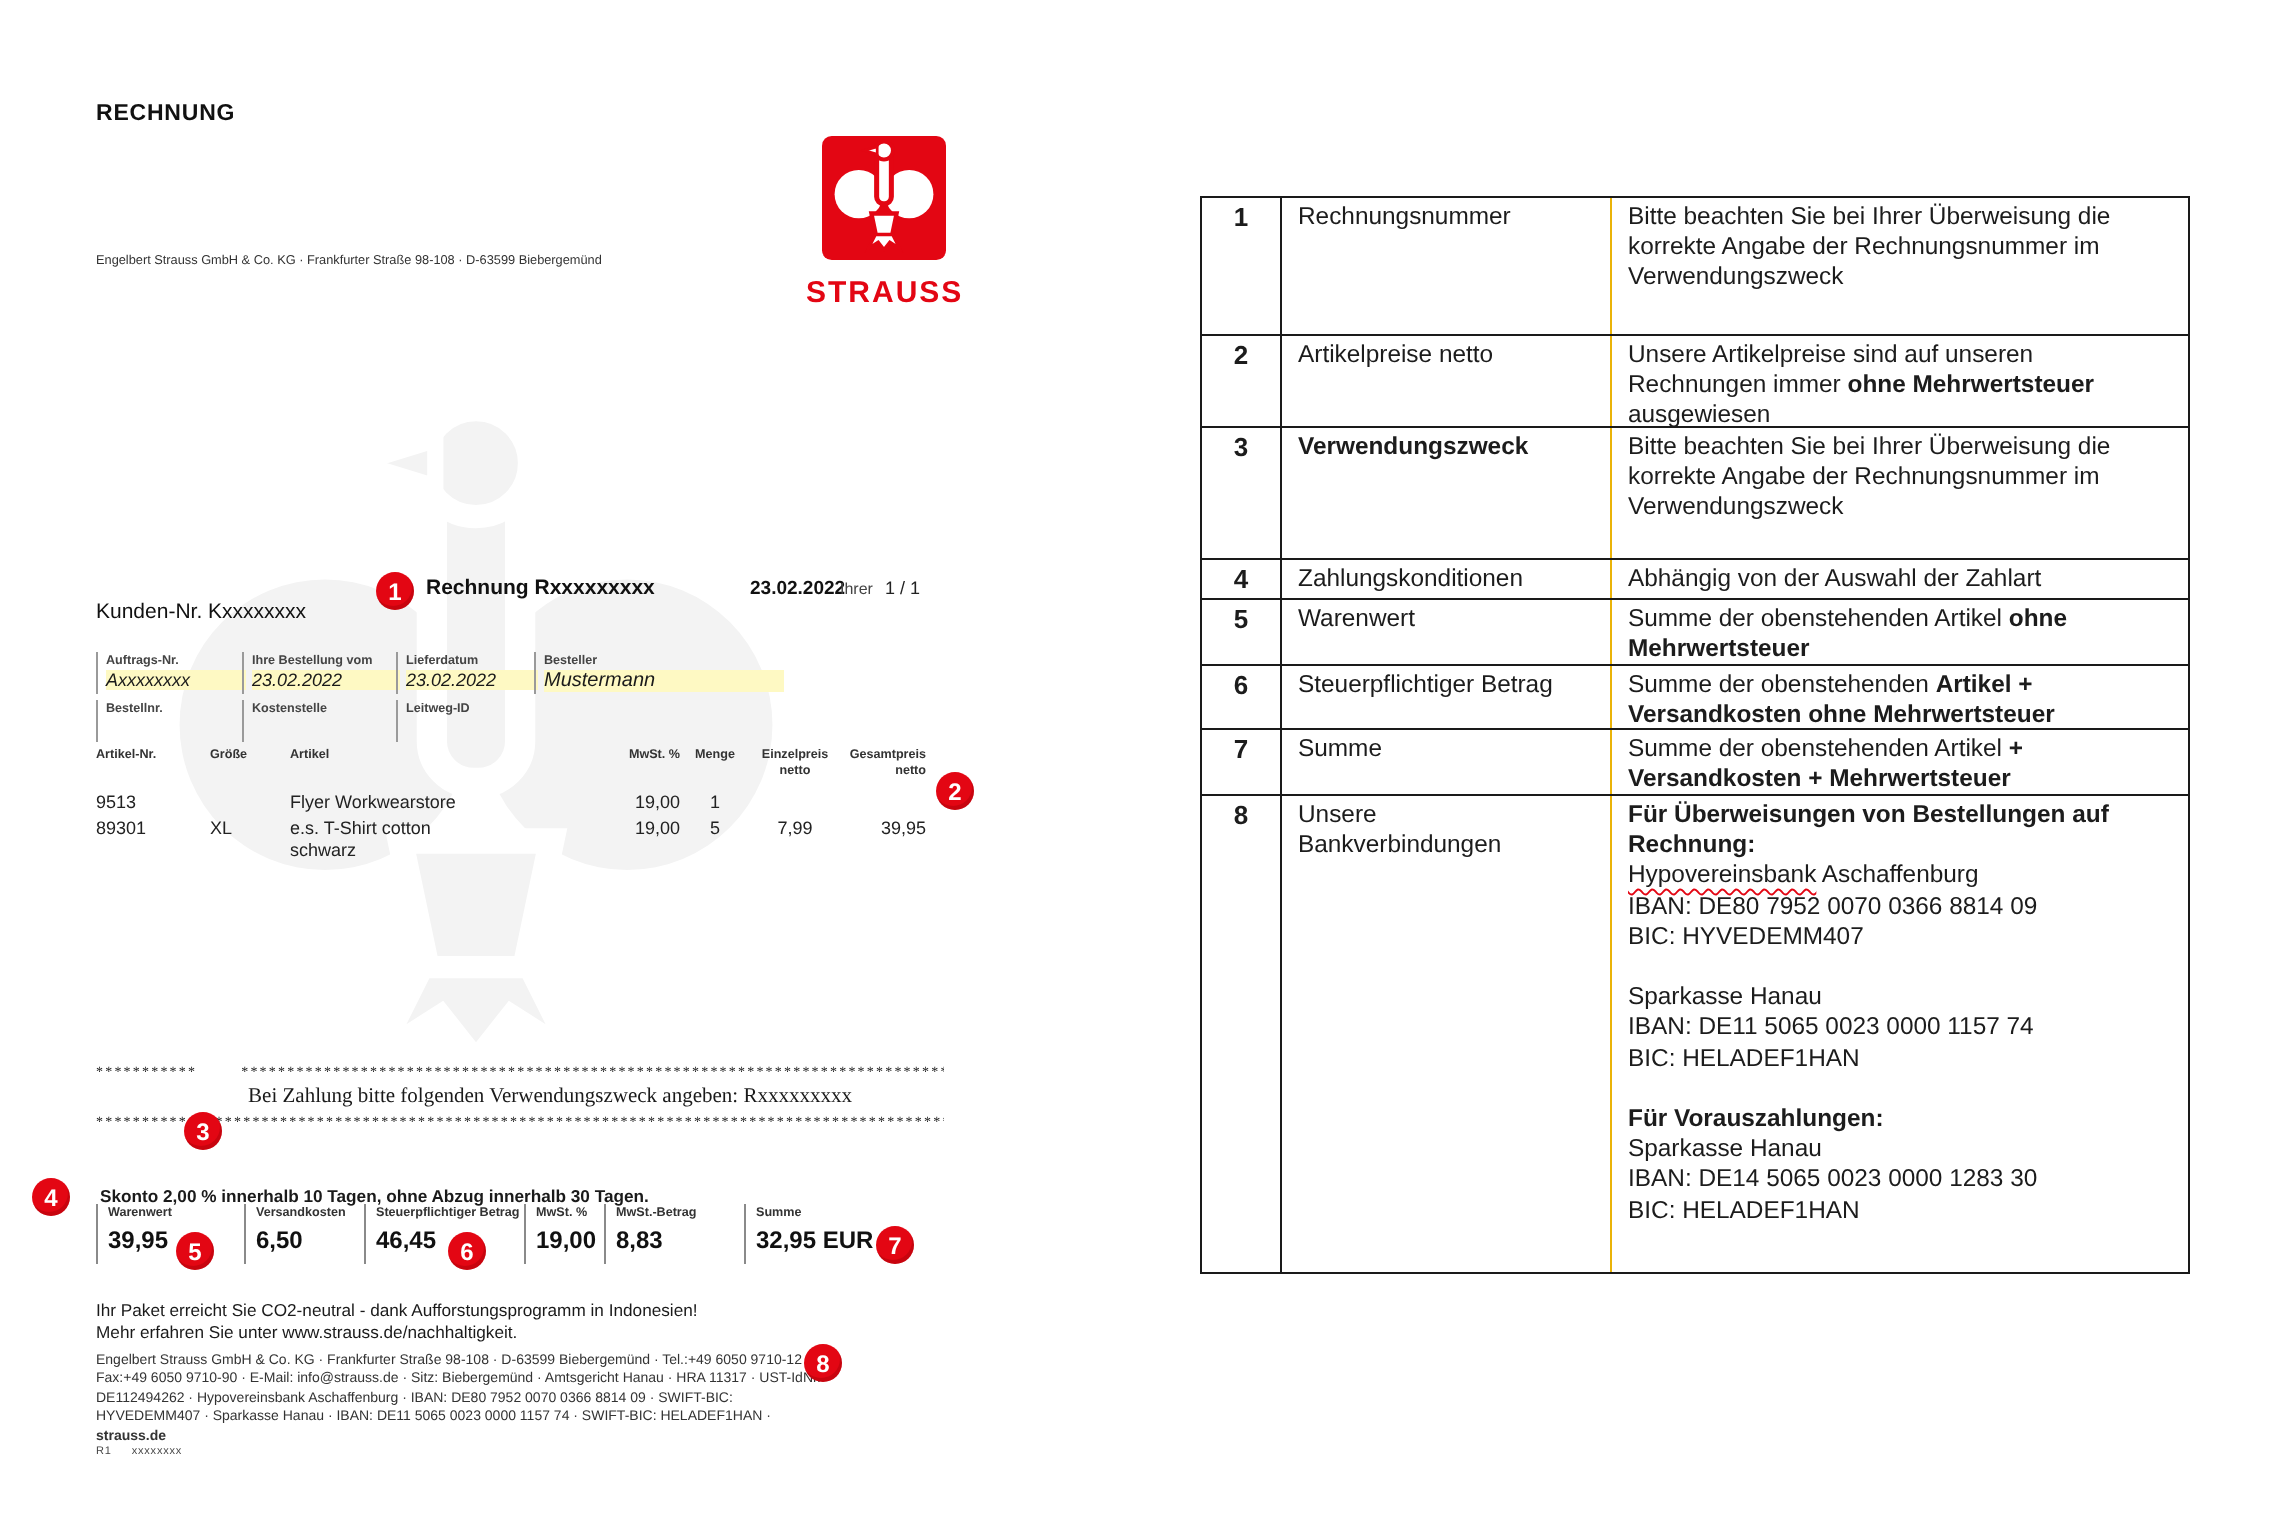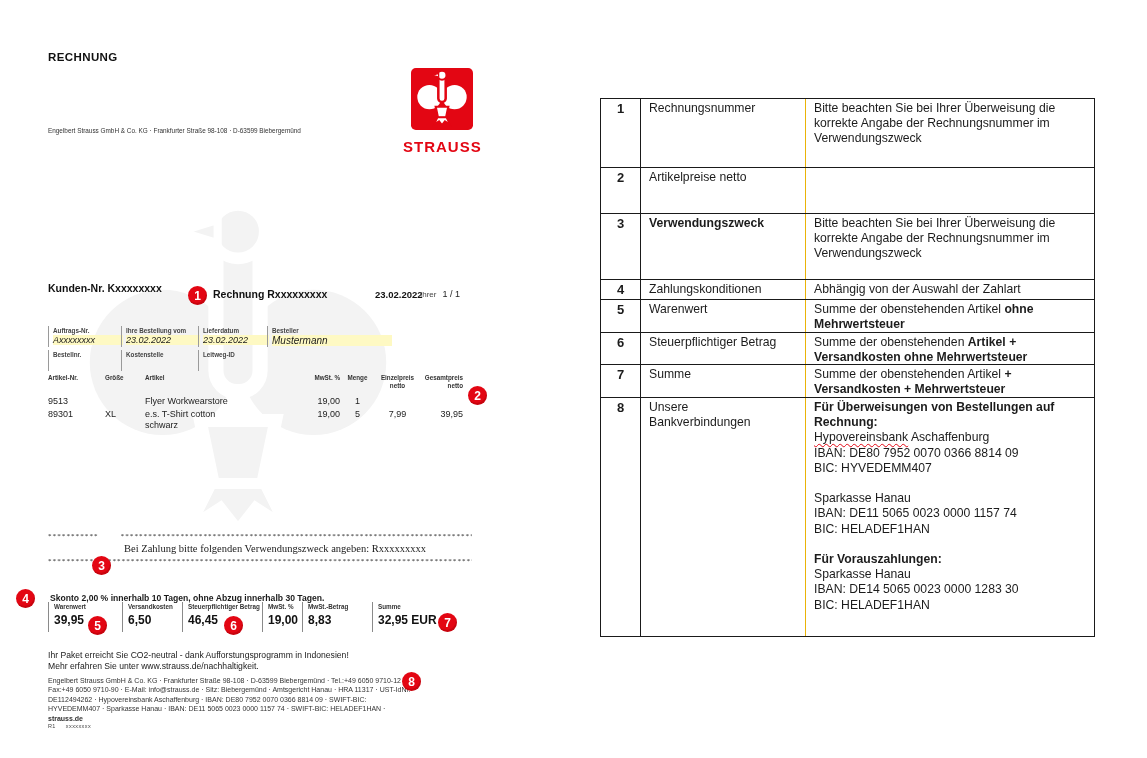--- a/index.html
+++ b/index.html
@@ -10,21 +10,21 @@
   .sq{text-decoration:underline wavy #e30613;text-decoration-thickness:1px;text-underline-offset:2px;}
 
   
   .watermark{position:absolute;left:52px;top:188px;width:372px;height:372px;z-index:0;}
   .inv{position:absolute;z-index:1;}
   .doc-title{left:48px;top:51px;font-size:11.5px;font-weight:bold;letter-spacing:.4px;color:#111;}
   .sender-line{left:48px;top:127px;font-size:6.4px;color:#333;}
   .logo-box{left:411px;top:68px;width:62px;height:62px;}
   .logo-word{left:403px;top:138px;width:78px;text-align:right;font-size:15px;font-weight:bold;
              color:#e30613;letter-spacing:1px;}
-  .cust-line{left:48px;top:282px;font-size:10.5px;font-weight:bold;color:#111;}
+  .cust-line{left:48px;top:300px;font-size:10.5px;font-weight:normal;color:#111;}
   .rech-line{left:213px;top:288px;font-size:10.5px;font-weight:bold;color:#111;}
   .inv-date{left:375px;top:289px;font-size:9.5px;font-weight:bold;color:#111;}
   .inv-page{left:420px;top:289px;font-size:9px;color:#222;}
   .inv-page .pg-label{font-size:8px;color:#444;margin-right:6px;}
 
   .meta{border-left:1px solid #9a9a9a;padding:1px 0 0 4px;min-height:20px;background:transparent;}
   .meta .ml{font-size:6.3px;font-weight:bold;color:#444;}
   .meta .mv{font-size:9px;color:#1a1a1a;margin-top:1px;background:#fef9c3;font-style:italic;}
   .meta .mv.big{font-size:10px;}
 
@@ -250,20 +250,21 @@
 
   <div class="legend">
     <div class="lrow" style="height:69px;">
       <div class="lc num">1</div>
       <div class="lc label"><span>Rechnungsnummer</span></div>
       <div class="lc desc"><span>Bitte beachten Sie bei Ihrer Überweisung die korrekte Angabe der Rechnungsnummer im Verwendungszweck</span></div>
     </div>
     <div class="lrow" style="height:46px;">
       <div class="lc num">2</div>
       <div class="lc label"><span>Artikelpreise netto</span></div>
+      <div class="lc desc"><span>Unsere Artikelpreise sind auf unseren Rechnungen immer </span><span class="b">ohne Mehrwertsteuer</span><span> ausgewiesen</span></div>
     </div>
     <div class="lrow" style="height:66px;">
       <div class="lc num">3</div>
       <div class="lc label"><span class="b">Verwendungszweck</span></div>
       <div class="lc desc"><span>Bitte beachten Sie bei Ihrer Überweisung die korrekte Angabe der Rechnungsnummer im Verwendungszweck</span></div>
     </div>
     <div class="lrow" style="height:20px;">
       <div class="lc num">4</div>
       <div class="lc label"><span>Zahlungskonditionen</span></div>
       <div class="lc desc"><span>Abhängig von der Auswahl der Zahlart</span></div>

